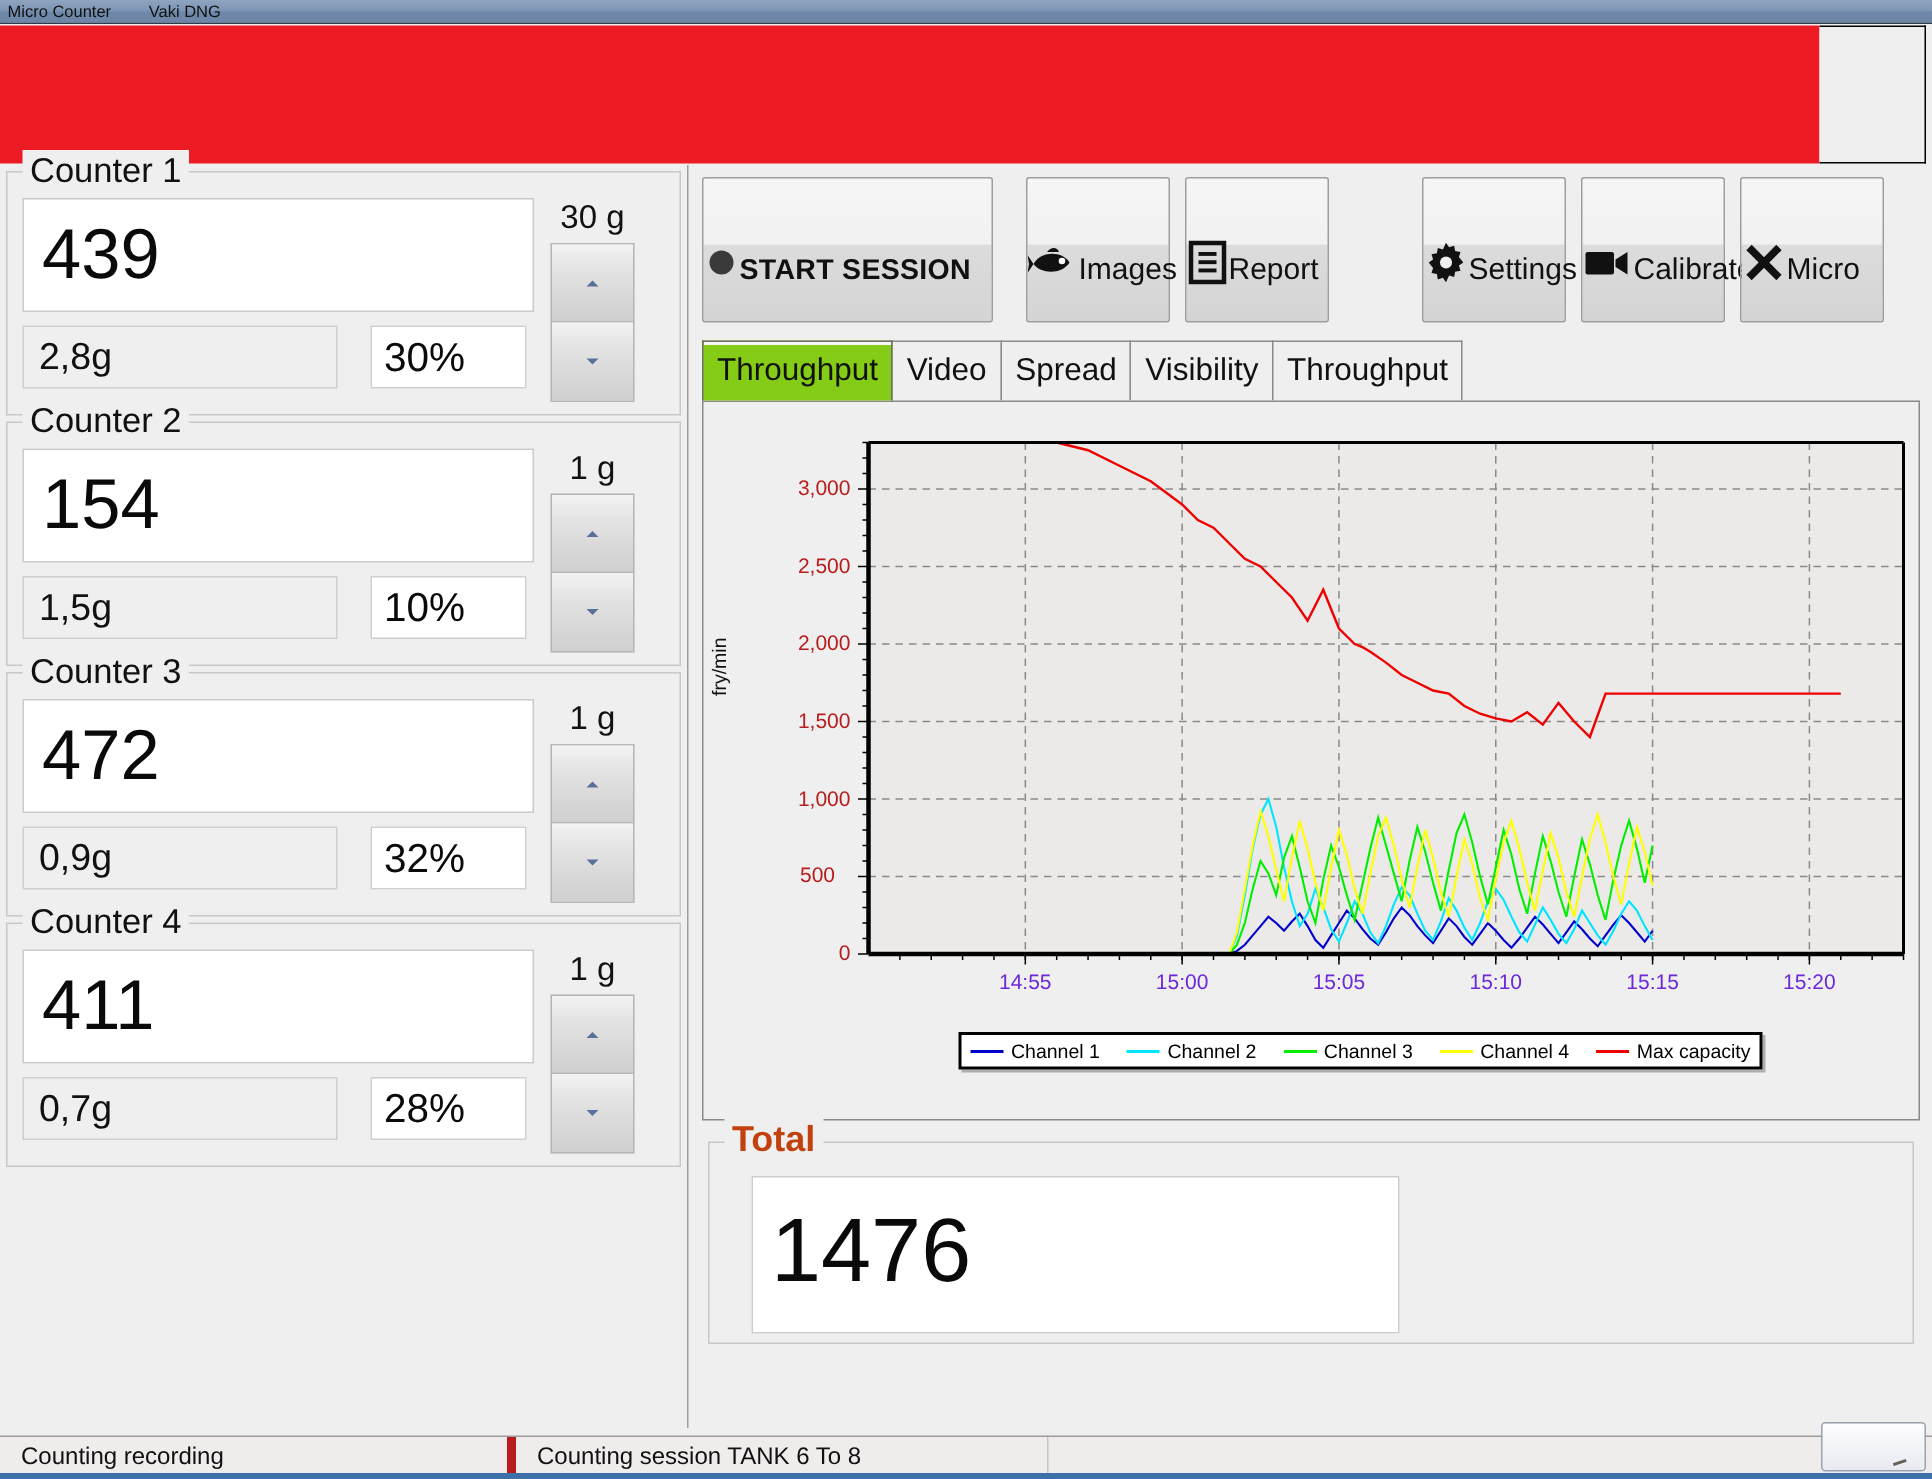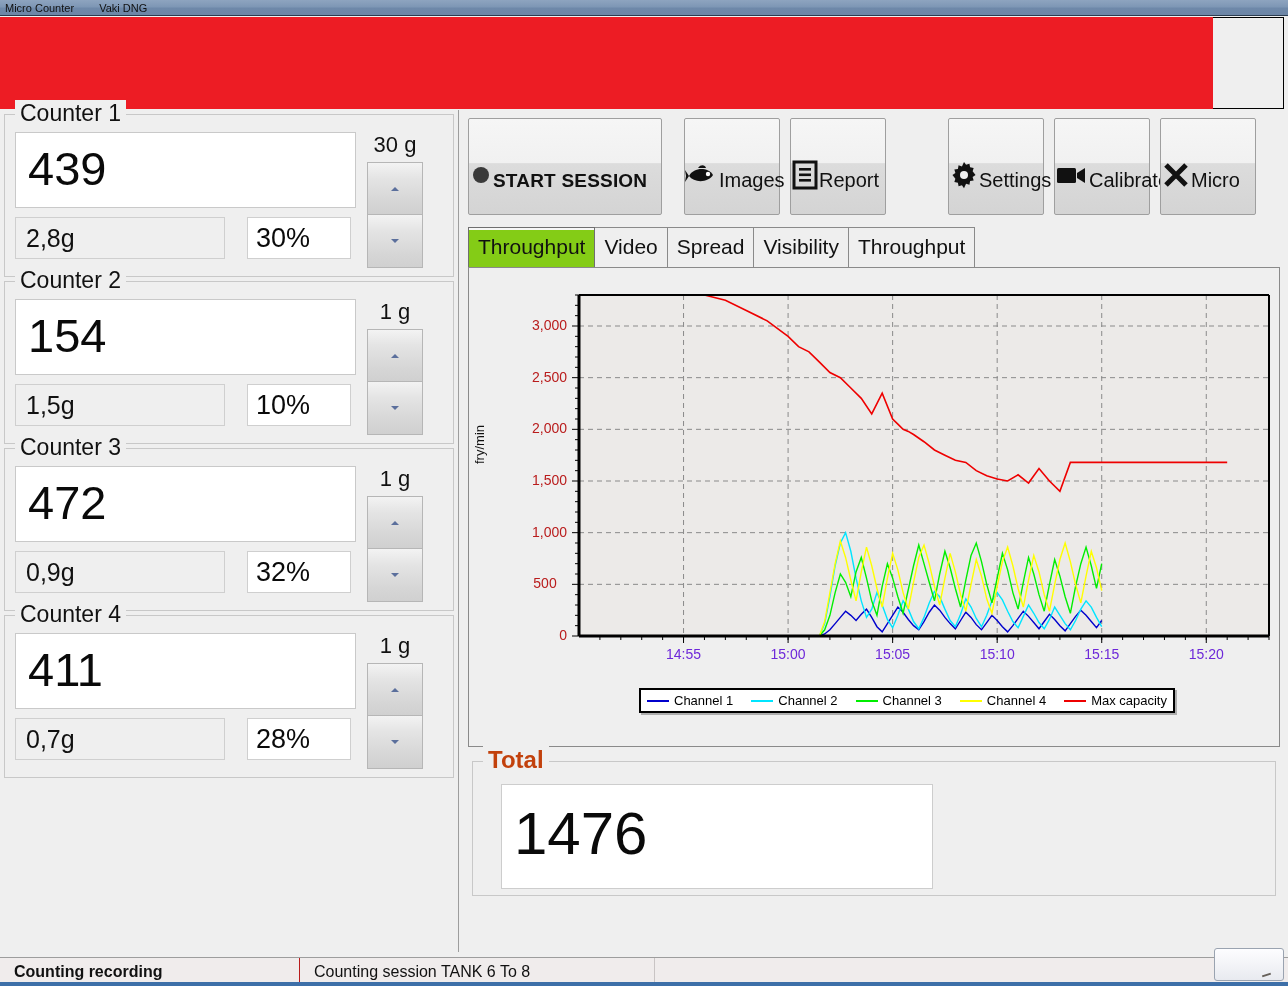--- a/index.html
+++ b/index.html
@@ -151,21 +151,21 @@
   }
 
   
   .statusbar {
     position: absolute; left: 0; top: 957px; width: 1288px; height: 29px;
     background: #f0ecec; border-top: 1px solid #9d9d9d;
     display: flex; align-items: center;
   }
   .sb-cell { height: 29px; display: flex; align-items: center; padding-left: 14px;
              font-size: 16px; color: #111; }
-  .sb-1 { width: 300px; border-right: 1px solid #b91c1c; font-weight: bold; }
+  .sb-1 { width: 344px; border-right: 6px solid #b91c1c; }
   .sb-2 { width: 355px; border-right: 1px solid #c9c4c4; }
   .sb-3 { flex: 1; }
   .corner-btn {
     position: absolute; right: 4px; top: 948px; width: 70px; height: 33px;
     background: linear-gradient(to bottom, #fdfdff 0%, #f2f3f7 55%, #e8eaf0 100%);
     border: 1px solid #9aa3b0; border-radius: 3px;
   }
   .corner-btn .mark {
     position: absolute; right: 12px; bottom: 4px; width: 9px; height: 2px;
     background: #66605a; transform: rotate(-18deg);

